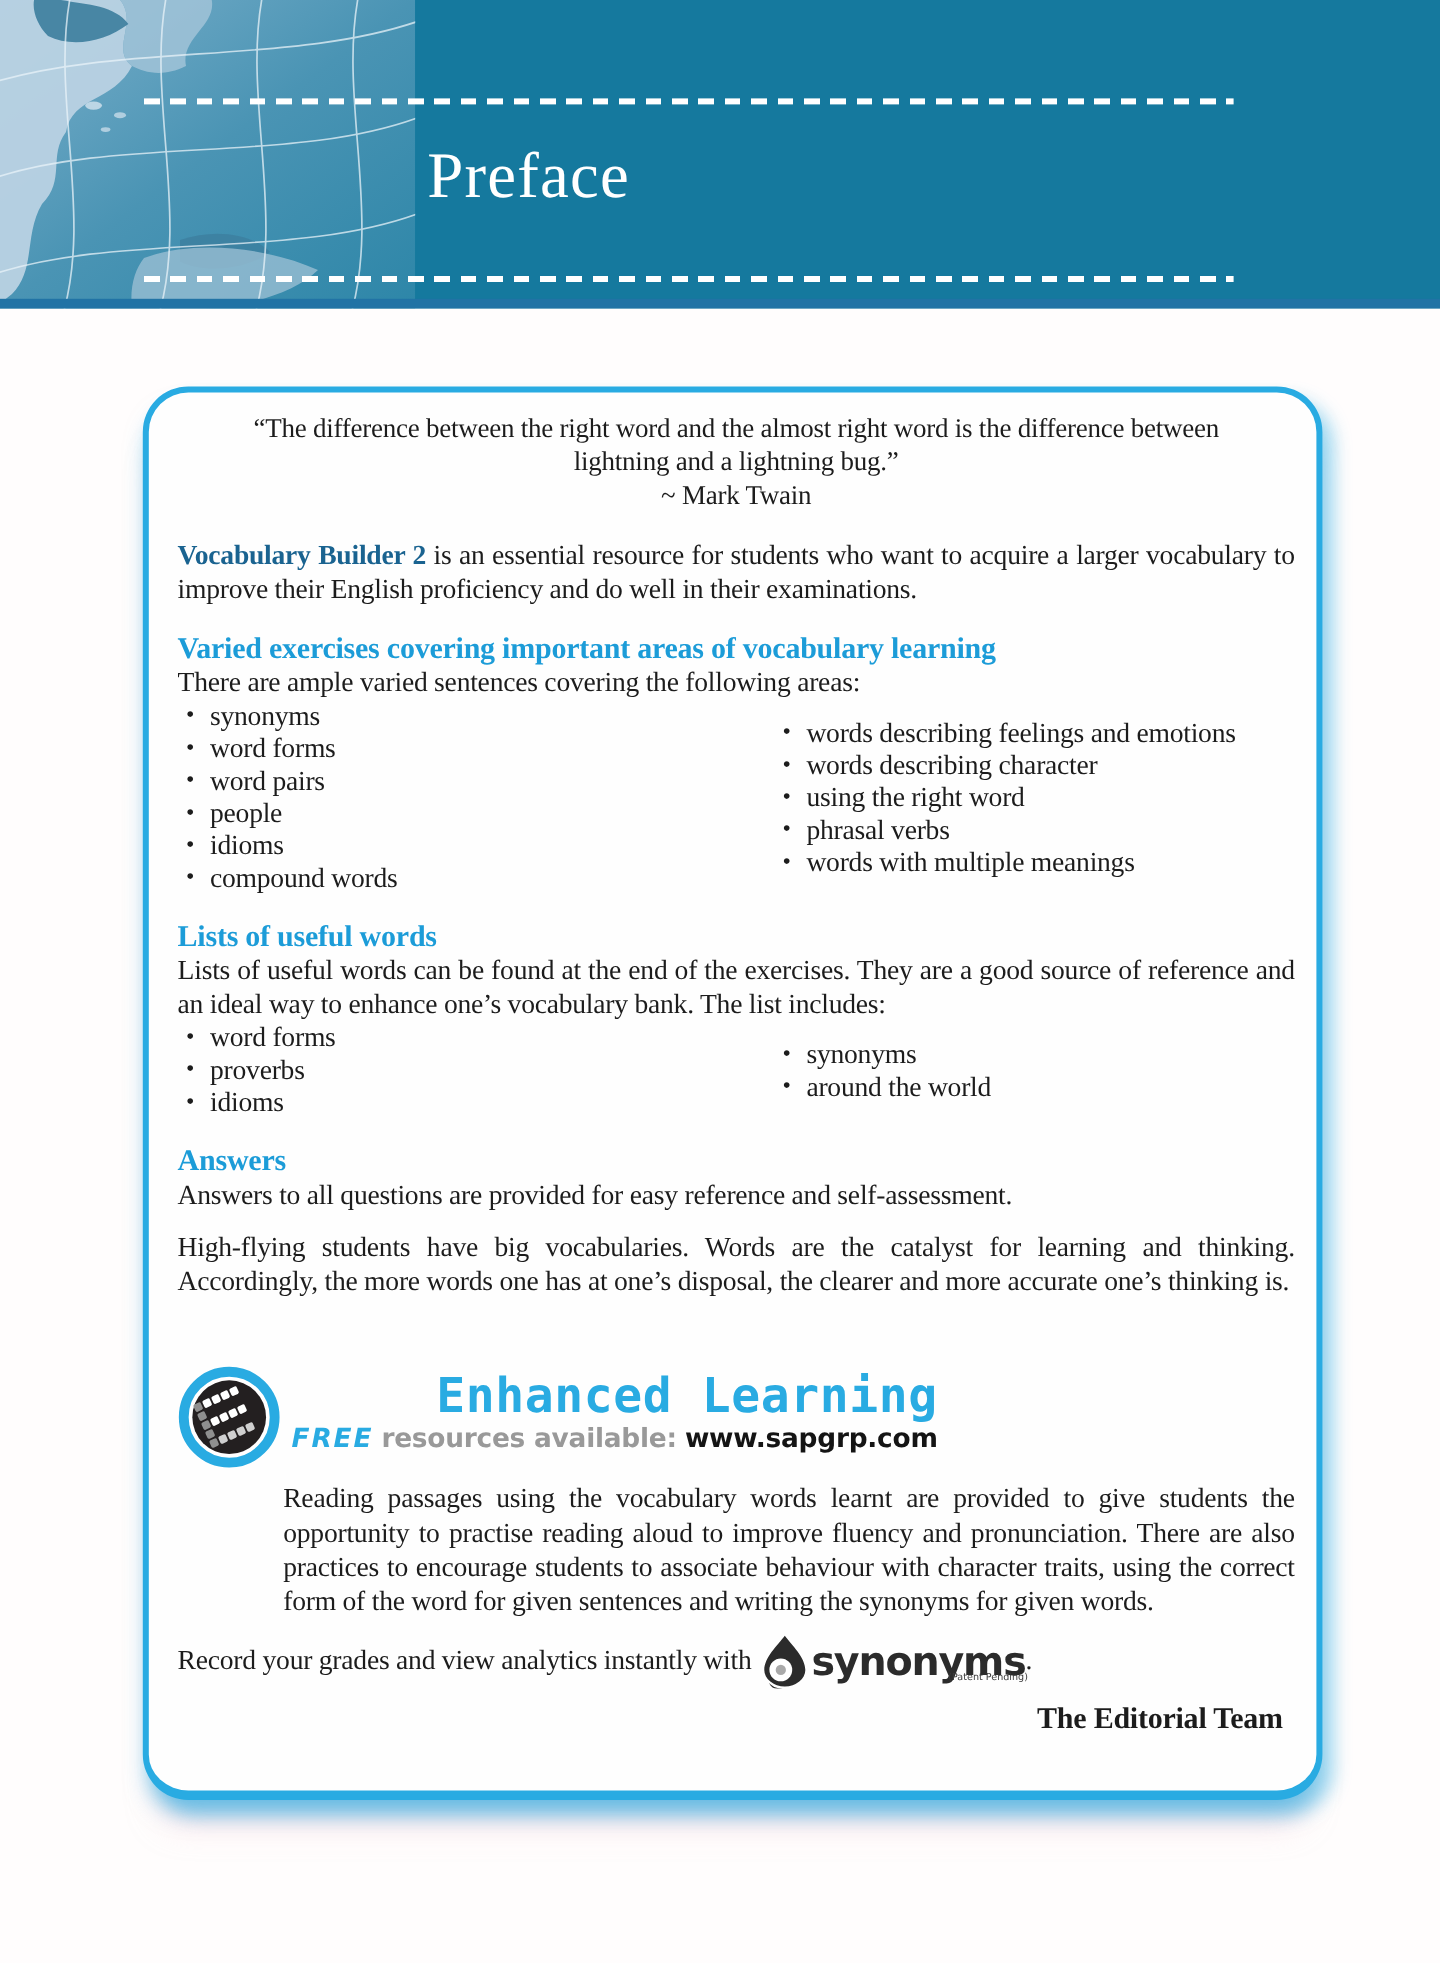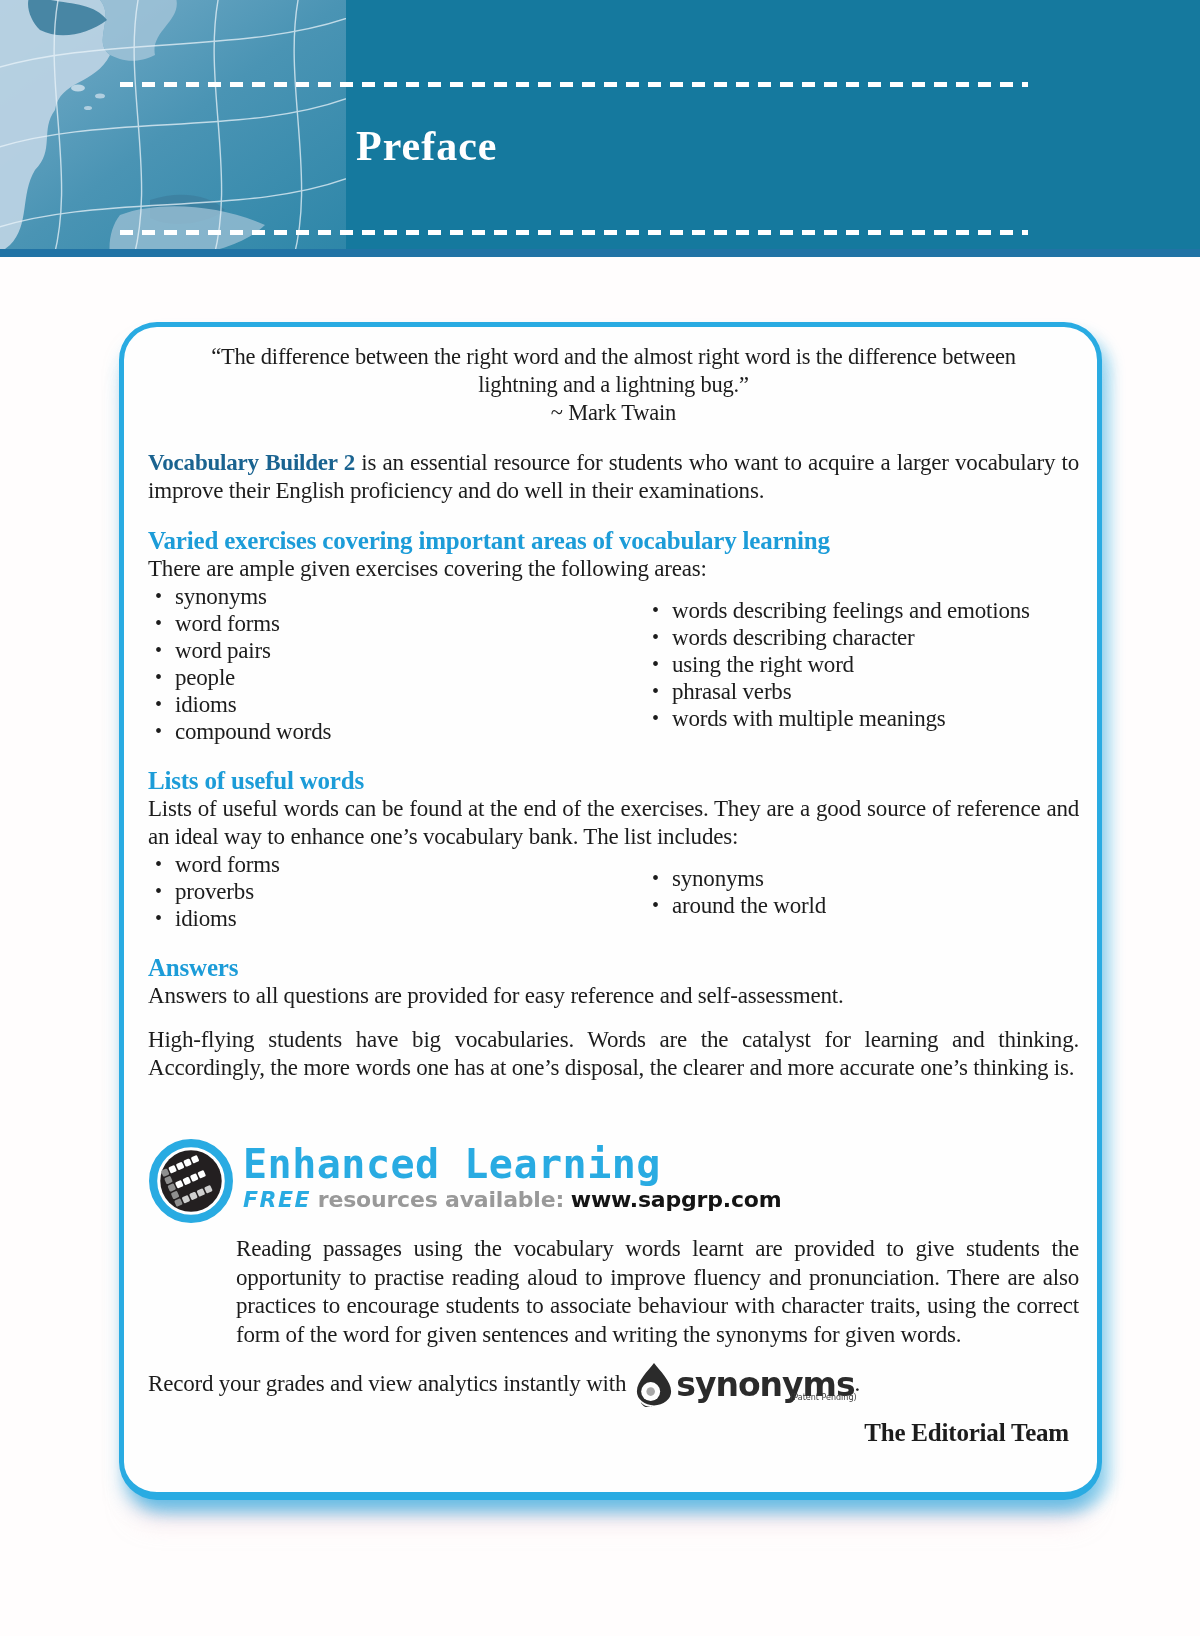--- a/index.html
+++ b/index.html
@@ -15,21 +15,21 @@
   .globe { position:absolute; top:0; left:0; width:346px; height:257px; }
   .globe svg { display:block; width:100%; height:100%; }
   .dash {
     position:absolute; left:120px; width:908px; height:5px;
     background:repeating-linear-gradient(90deg,#ffffff 0 13px, rgba(255,255,255,0) 13px 22px);
   }
   .dash-top { top:82px; }
   .dash-bottom { top:230px; }
   .page-title {
     position:absolute; left:356px; top:114px; margin:0;
-    font-size:42px; line-height:64px; font-weight:bold; color:#ffffff; letter-spacing:1px;
+    font-size:54px; line-height:64px; font-weight:normal; color:#ffffff; letter-spacing:1px;
   }
   .header-strip { position:absolute; left:0; bottom:0; width:100%; height:8px; background:#2173a5; }
 
   
   .card {
     position:absolute; left:119px; top:322px; width:983px; height:1178px;
     box-sizing:border-box; background:#fefefe;
     border:5px solid #29abe2; border-bottom-width:8px; border-radius:38px;
     padding:14px 18px 0 24px; overflow:hidden;
     box-shadow: 9px 11px 14px rgba(41,171,226,.38),
@@ -55,21 +55,21 @@
   .cols li::before { content:"•"; position:absolute; left:7px; top:0; font-size:20px; }
 
   .answers-body { margin:0; font-size:23px; line-height:28px; }
 
   .closing { margin:16px 0 0; font-size:23px; line-height:27.5px; text-align:justify; }
 
   
   .el-block { margin:57px 0 0; display:flex; align-items:flex-start; height:88px; }
   .el-icon { width:86px; height:86px; flex:none; }
   .el-icon svg { display:block; width:86px; height:86px; }
-  .el-texts { padding:6px 0 0 9px; font-family:"DejaVu Sans", sans-serif; }
+  .el-texts { padding:6px 0 0 9px; font-family:"DejaVu Sans", sans-serif;text-align:right; }
   .el-title {
     font-family:"DejaVu Sans Mono", monospace; font-weight:bold;
     font-size:40px; line-height:40px; color:#29abe2; letter-spacing:0.5px;
   }
   .el-free-line { margin-top:3px; font-size:22px; line-height:26px; }
   .free-label { color:#29abe2; font-style:italic; font-weight:600; letter-spacing:1.5px; }
   .resources-label { color:#999999; font-weight:bold; }
   .site-url { color:#141414; font-weight:bold; }
 
   .el-body { margin:9px 0 0 88px; font-size:23px; line-height:28.5px; text-align:justify; }
@@ -136,21 +136,21 @@
     <div class="quote-block">
       <p class="quote-line">“The difference between the right word and the almost right word is the difference between</p>
       <p class="quote-line">lightning and a lightning bug.”</p>
       <p class="quote-line">~ Mark Twain</p>
     </div>
 
     <p class="intro"><span class="book-title">Vocabulary Builder 2</span><span> is an essential resource for students who want to acquire a larger vocabulary to improve their English proficiency and do well in their examinations.</span></p>
 
     <section>
       <h2 class="sec-heading">Varied exercises covering important areas of vocabulary learning</h2>
-      <p class="lead">There are ample given exercises covering the following areas:</p>
+      <p class="lead">There are ample varied sentences covering the following areas:</p>
       <div class="cols">
         <ul class="col-left">
           <li>synonyms</li>
           <li>word forms</li>
           <li>word pairs</li>
           <li>people</li>
           <li>idioms</li>
           <li>compound words</li>
         </ul>
         <ul class="col-right">

